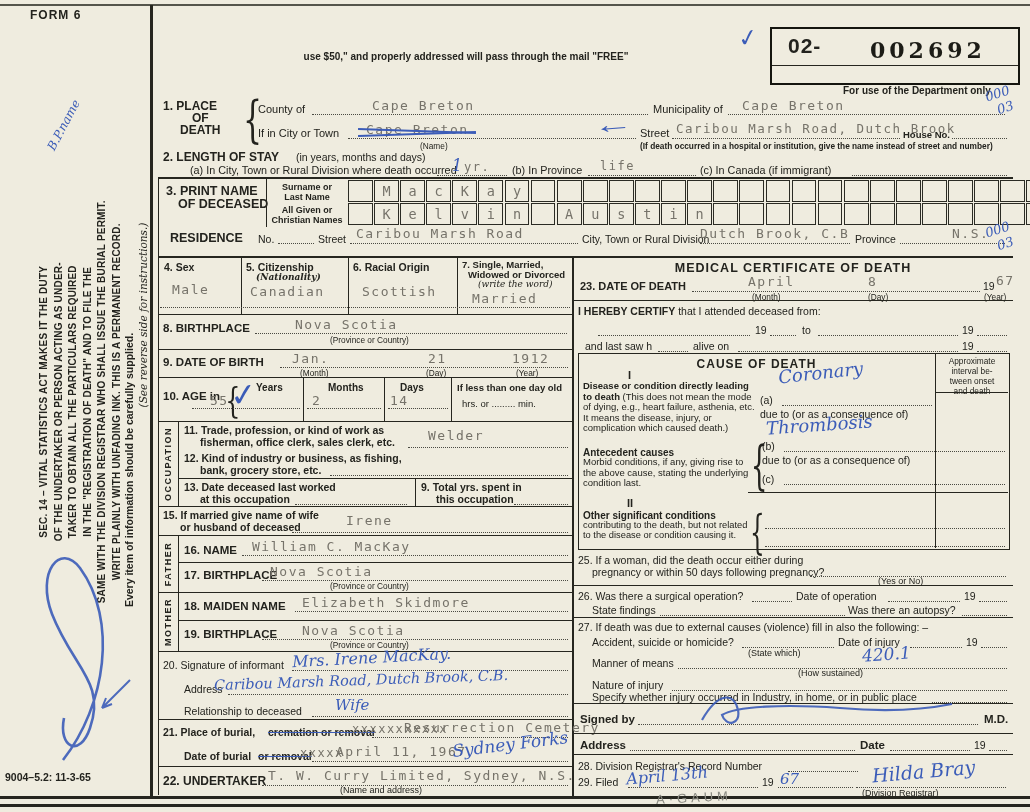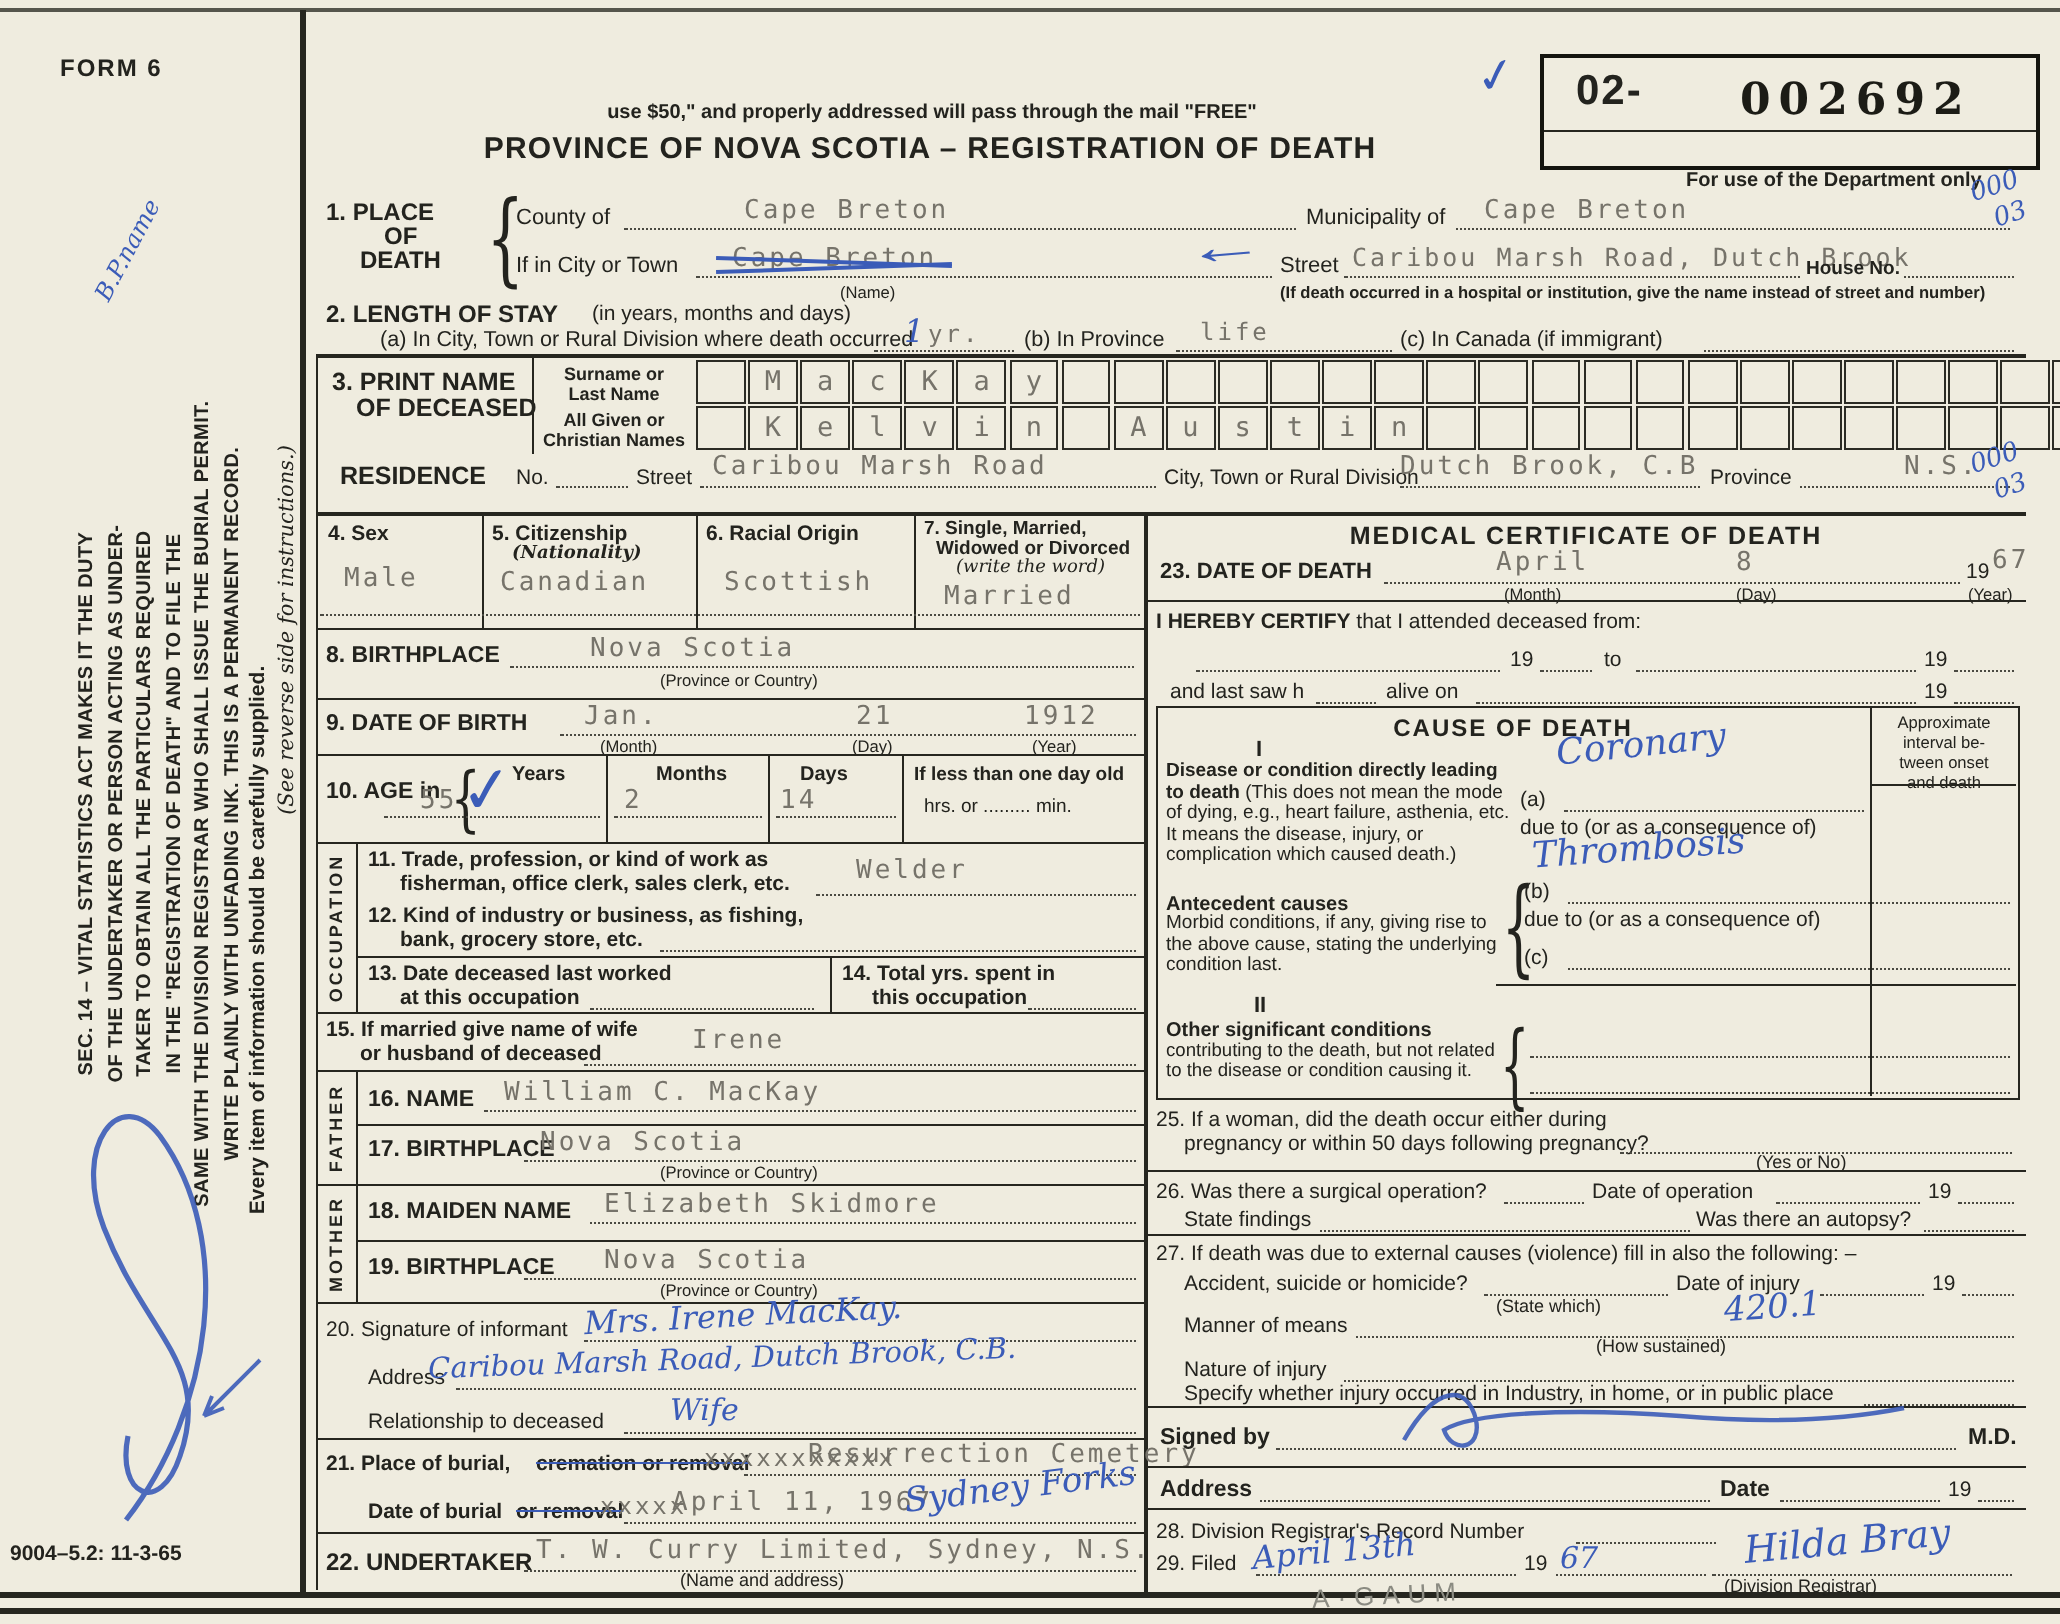--- a/index.html
+++ b/index.html
@@ -35,21 +35,21 @@
 </head>
 <body>
 
 <div id="paper">
 
   <div class="hl" style="left:0;top:4px;width:1030px;height:1.6px;background:#55554c;"></div>
   <div class="vl" style="left:150px;top:5px;width:2.6px;height:793px;"></div>
   <div class="hl" style="left:0;top:796px;width:1030px;height:2.6px;"></div>
   <div class="hl" style="left:0;top:804px;width:1030px;height:2.6px;"></div>
 
-  <div class="a b s12 n" style="left:30px;top:27px;letter-spacing:1px;">FORM 6</div>
+  <div class="a b s12 n" style="left:30px;top:8px;letter-spacing:1px;">FORM 6</div>
   <div class="vflex" style="left:30px;top:140px;width:102px;height:524px;">
     <div class="sbblock">
       <div>SEC. 14 – VITAL STATISTICS ACT MAKES IT THE DUTY</div>
       <div>OF THE UNDERTAKER OR PERSON ACTING AS UNDER-</div>
       <div>TAKER TO OBTAIN ALL THE PARTICULARS REQUIRED</div>
       <div>IN THE "REGISTRATION OF DEATH" AND TO FILE THE</div>
       <div>SAME WITH THE DIVISION REGISTRAR WHO SHALL ISSUE THE BURIAL PERMIT.</div>
       <div>WRITE PLAINLY WITH UNFADING INK. THIS IS A PERMANENT RECORD.</div>
     </div>
   </div>
@@ -60,21 +60,20 @@
     <div class="i n" style="font-family:'DejaVu Serif',serif;font-size:10.5px;">(See reverse side for instructions.)</div>
   </div>
   <div class="a h" style="left:36px;top:118px;font-size:12px;transform:rotate(-62deg);">B.P.name</div>
   <div class="a b n" style="left:5px;top:771px;font-size:10.5px;">9004–5.2: 11-3-65</div>
   <svg style="left:18px;top:530px;" width="140" height="250">
     <path d="M45,230 C88,175 100,90 62,38 C42,12 18,42 34,84 C55,138 88,152 72,198 C62,228 40,218 46,188" fill="none" stroke="#3b5cb8" stroke-width="2.6" opacity="0.9"></path>
     <path d="M112,150 C100,162 92,170 84,178 M84,178 l10,-4 m-10,4 l4,-10" fill="none" stroke="#3b5cb8" stroke-width="2" opacity="0.9"></path>
   </svg>
 
   <div class="a b c n" style="left:160px;top:51px;width:612px;font-size:10px;">use $50," and properly addressed will pass through the mail "FREE"</div>
-  <div class="a b c n" style="left:150px;top:66px;width:630px;font-size:15px;letter-spacing:.6px;">PROVINCE OF NOVA SCOTIA – REGISTRATION OF DEATH</div>
   <div class="a" style="left:738px;top:24px;font-size:24px;color:#3b5cb8;transform:rotate(-10deg);">✓</div>
   <div class="a" style="left:770px;top:27px;width:246px;height:54px;border:2.4px solid #15150f;">
     <div class="a b n" style="left:16px;top:5px;font-size:21px;letter-spacing:1px;">02-</div>
     <div class="a b n" style="left:98px;top:8px;font-size:22px;letter-spacing:4px;font-family:'DejaVu Serif',serif;color:#1c1c16;">002692</div>
     <div class="hl" style="left:0;top:36px;width:100%;height:1.4px;"></div>
   </div>
   <div class="a b n s10" style="left:843px;top:85px;">For use of the Department only</div>
   <div class="a h" style="left:985px;top:86px;font-size:13px;transform:rotate(-18deg);">000</div>
   <div class="a h" style="left:997px;top:100px;font-size:13px;transform:rotate(-18deg);">03</div>
 
@@ -259,21 +258,21 @@
   <div class="d" style="left:408px;top:437px;width:160px;"></div>
   <div class="a t s13" style="left:428px;top:428px;">Welder</div>
   <div class="a b s105 n" style="left:184px;top:452px;">12. Kind of industry or business, as fishing,</div>
   <div class="a b s105 n" style="left:200px;top:464px;">bank, grocery store, etc.</div>
   <div class="d" style="left:330px;top:465px;width:238px;"></div>
   <div class="hl" style="left:178px;top:478px;width:395px;height:1.2px;"></div>
   <div class="vl" style="left:415px;top:478px;width:1.2px;height:28px;"></div>
   <div class="a b s105 n" style="left:184px;top:481px;">13. Date deceased last worked</div>
   <div class="a b s105 n" style="left:200px;top:493px;text-align:center;">at this occupation</div>
   <div class="d" style="left:295px;top:494px;width:112px;"></div>
-  <div class="a b s105 n" style="left:421px;top:481px;">14. Total yrs. spent in</div>
+  <div class="a b s105 n" style="left:421px;top:481px;">9. Total yrs. spent in</div>
   <div class="a b s105 n" style="left:436px;top:493px;">this occupation</div>
   <div class="d" style="left:514px;top:494px;width:54px;"></div>
   <div class="hl" style="left:158px;top:506px;width:415px;height:1.4px;"></div>
 
   <div class="a b s105 n" style="left:163px;top:509px;">15. If married give name of wife</div>
   <div class="a b s105 n" style="left:180px;top:521px;">or husband of deceased</div>
   <div class="d" style="left:292px;top:522px;width:276px;"></div>
   <div class="a t s13" style="left:346px;top:513px;">Irene</div>
   <div class="hl" style="left:158px;top:535px;width:415px;height:1.4px;"></div>
 

